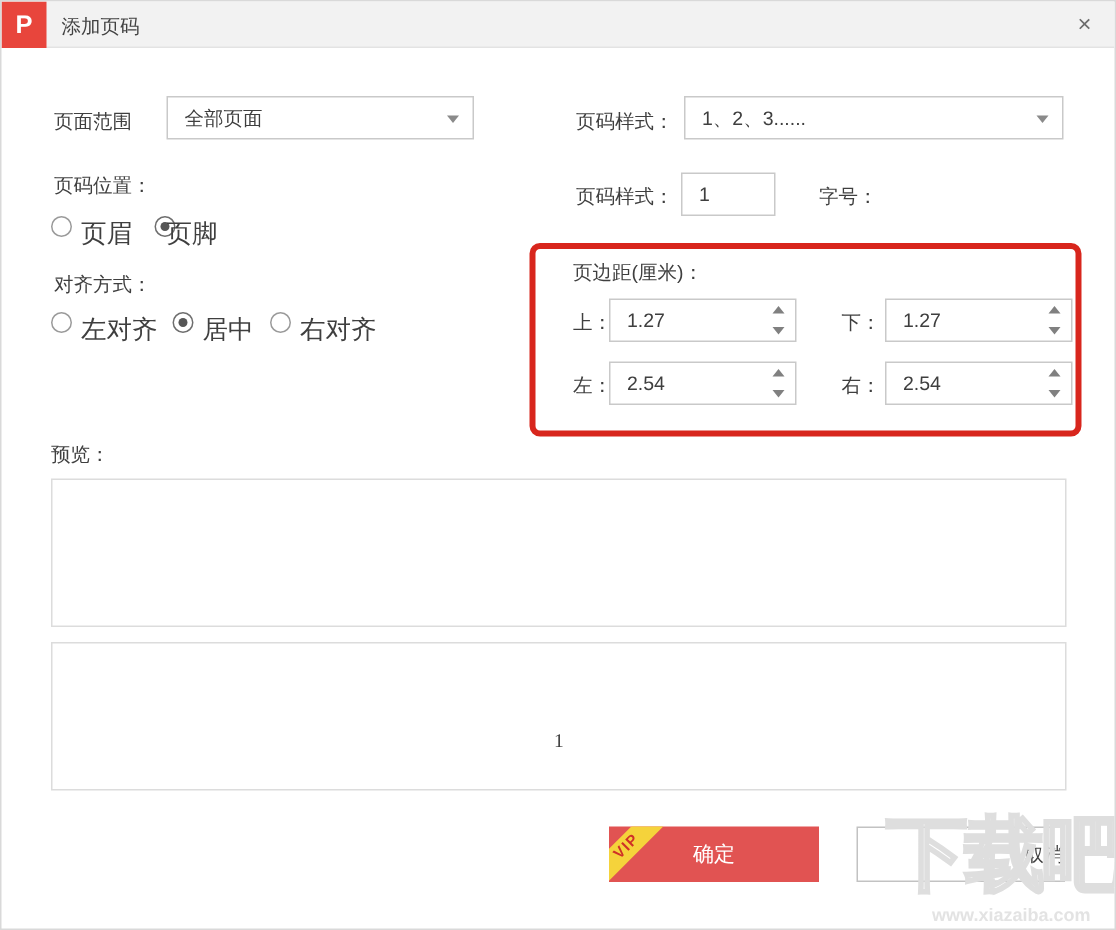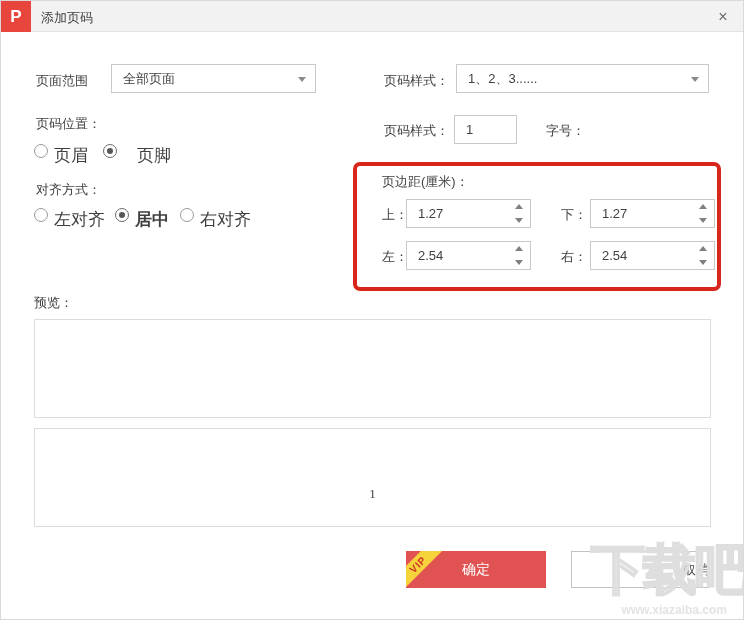--- a/index.html
+++ b/index.html
@@ -76,27 +76,27 @@
   <div class="lbl" style="left:35px; top:114px;">页码位置：</div>
 
   <div class="lbl" style="left:383px; top:121px;">页码样式：</div>
   <input class="tinput" style="left: 453px; top: 114px; width: 63px;" value="1">
 
   <div class="lbl" style="left:545px; top:121px;">字号：</div>
 
   <span class="radio" style="left:33px; top:143px;"></span>
   <span class="rlabel" style="left:53px; top:143px;">页眉</span>
   <span class="radio sel" style="left:102px; top:143px;"></span>
-  <span class="rlabel" style="left:136px; top:143px;">页脚</span>
+  <span class="rlabel" style="left:110px; top:143px;">页脚</span>
 
   <div class="lbl" style="left:35px; top:180px;">对齐方式：</div>
   <span class="radio" style="left:33px; top:207px;"></span>
   <span class="rlabel" style="left:53px; top:207px;">左对齐</span>
   <span class="radio sel" style="left:114px; top:207px;"></span>
-  <span class="rlabel" style="left:134px; top:207px;font-weight:bold;">居中</span>
+  <span class="rlabel" style="left:134px; top:207px;">居中</span>
   <span class="radio" style="left:179px; top:207px;"></span>
   <span class="rlabel" style="left:199px; top:207px;">右对齐</span>
 
   <div class="annot"></div>
 
   <div class="lbl" style="left:381px; top:172px;">页边距(厘米)：</div>
 
   <div class="lbl" style="left:381px; top:205px;">上：</div>
   <input class="tinput" style="left: 405px; top: 198px; width: 125px;" value="1.27">
   <span class="spinner" style="left:511px; top:200px;">

